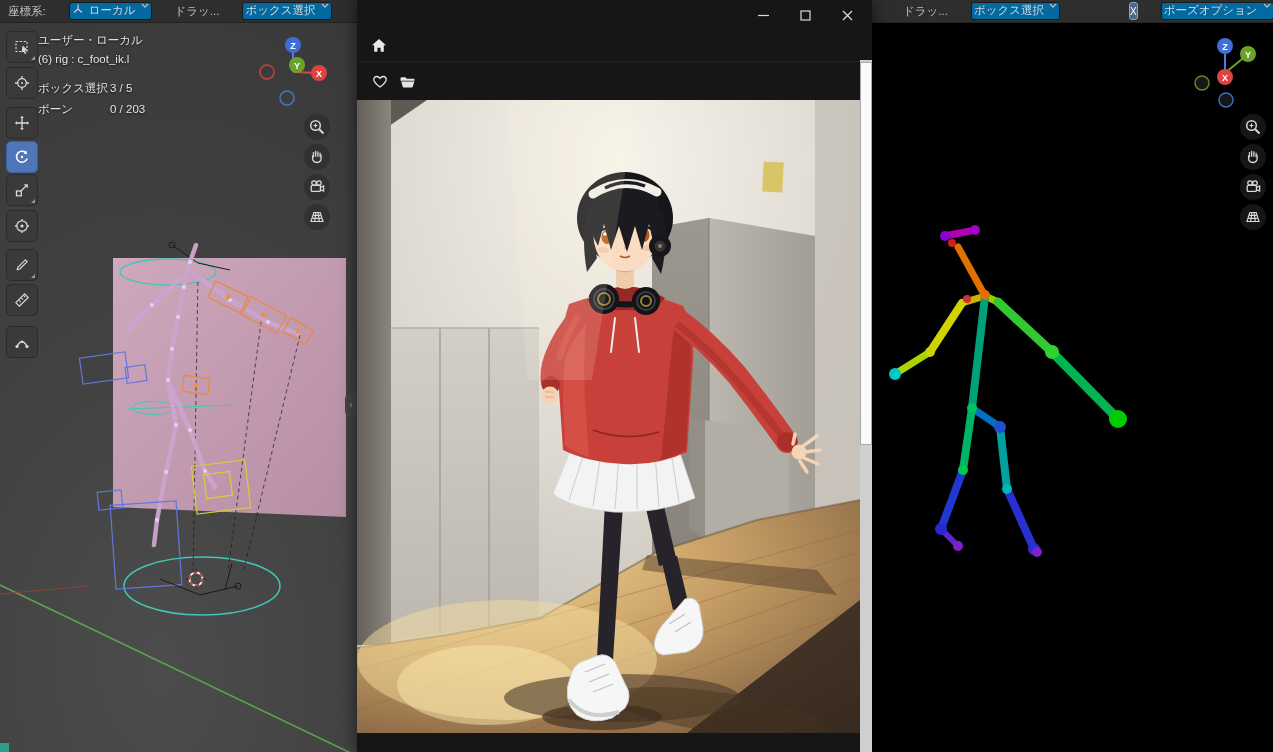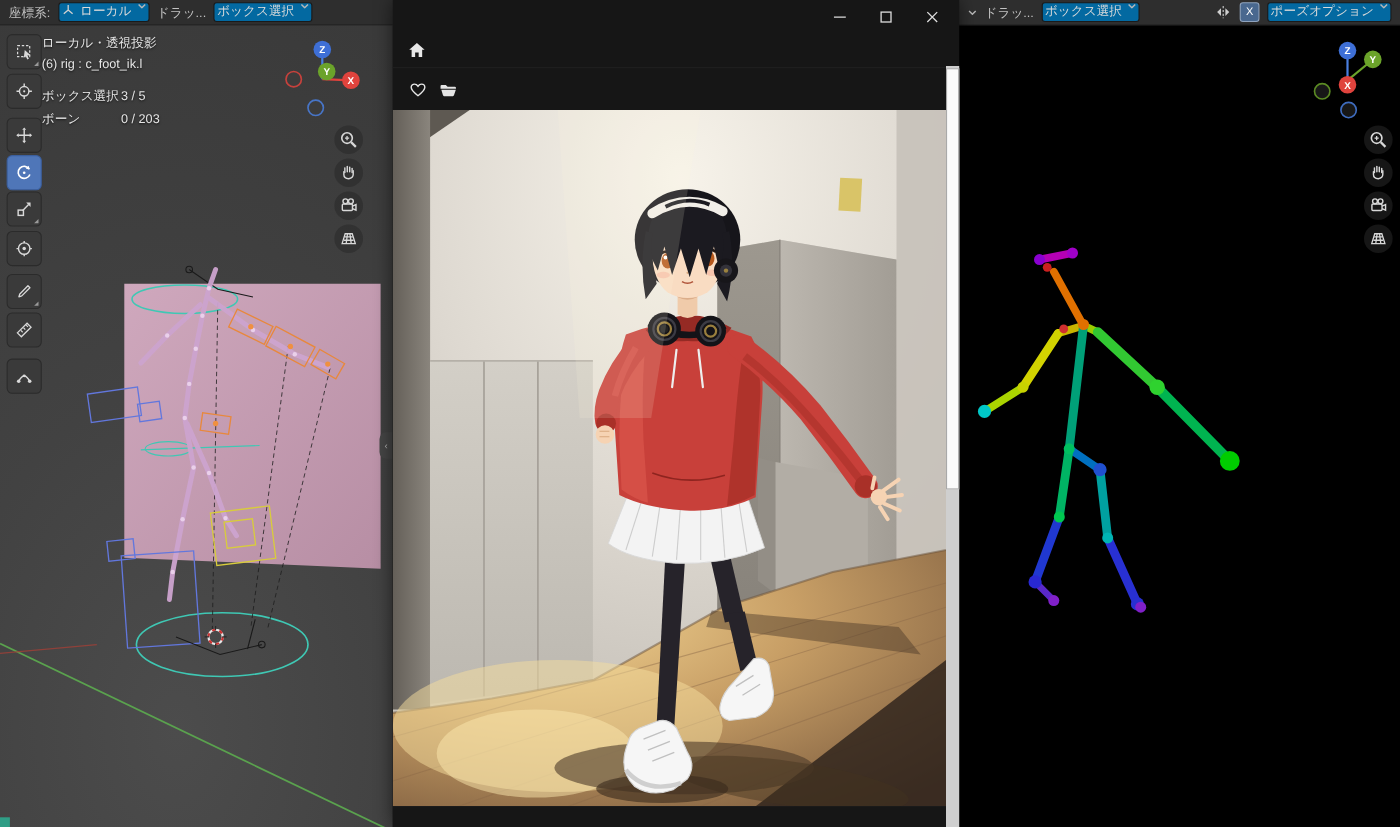--- a/index.html
+++ b/index.html
@@ -3,21 +3,21 @@
 <meta charset="utf-8">
 <style>
 *{box-sizing:border-box;margin:0;padding:0}
 html,body{width:1273px;height:752px;overflow:hidden;background:#111;
   font-family:"Liberation Sans","DejaVu Sans",sans-serif}
 #root{position:relative;width:1273px;height:752px;overflow:hidden;background:#2b2b2b}
 .vp{position:absolute;top:0;height:752px;overflow:hidden}
 #left-vp{left:0;width:357px;background:#3d3d3d}
 #right-vp{left:868px;width:405px;background:#060606}
 .vp-header{position:absolute;top:0;left:0;right:0;height:23px;background:#2e2e2e;border-bottom:1px solid #232323;
-  display:flex;align-items:center;gap:7px;padding:0 8px;font-size:11.5px;color:#cfcfcf;white-space:nowrap;z-index:4}
+  display:flex;align-items:center;gap:23px;padding:0 8px;font-size:11.5px;color:#cfcfcf;white-space:nowrap;z-index:4}
 .hlabel{color:#c2c2c2}
 .dropdown{display:flex;align-items:flex-start;gap:5px;background:#0369a1;border:1px solid #1a1a1a;border-radius:3px;
   height:18px;padding:0 2px;color:#dadada;cursor:pointer}
 .spacer{flex:1}
 .vp-canvas{position:absolute;left:0;top:23px;right:0;bottom:0;overflow:hidden}
 #left-canvas{background:radial-gradient(130% 95% at 45% 88%,#4c4c4c 0%,#424242 45%,#3a3a3a 100%)}
 #right-canvas{background:#000}
 .scene{position:absolute;left:0;top:0}
 .overlay-text{position:absolute;left:38px;top:8px;color:#e6e6e6;font-size:11.5px;line-height:19px;
   text-shadow:0 1px 2px rgba(0,0,0,.75);z-index:2}
@@ -148,21 +148,21 @@
             <circle cx="238" cy="563" r="3"></circle>
         </g>
         <g>
           <circle cx="196" cy="556" r="6.5" fill="none" stroke="#e8e8e8" stroke-width="2"></circle>
           <circle cx="196" cy="556" r="6.5" fill="none" stroke="#cc3333" stroke-width="2" stroke-dasharray="3.4 3.4"></circle>
           <path d="M196,546 v4 M196,562 v4 M186,556 h4 M202,556 h4" stroke="#2a2a2a" stroke-width="1"></path>
         </g>
       </svg>
 
       <div class="overlay-text">
-        <div>ローカル・透視投影</div>
+        <div>ユーザー・ローカル</div>
         <div>(6) rig : c_foot_ik.l</div>
         <div class="ov-gap"></div>
         <div class="ov-row">
           <span class="lbl">ボックス選択</span>
           <span>3 / 5</span>
         </div>
         <div class="ov-row">
           <span class="lbl">ボーン</span>
           <span>0 / 203</span>
         </div>

